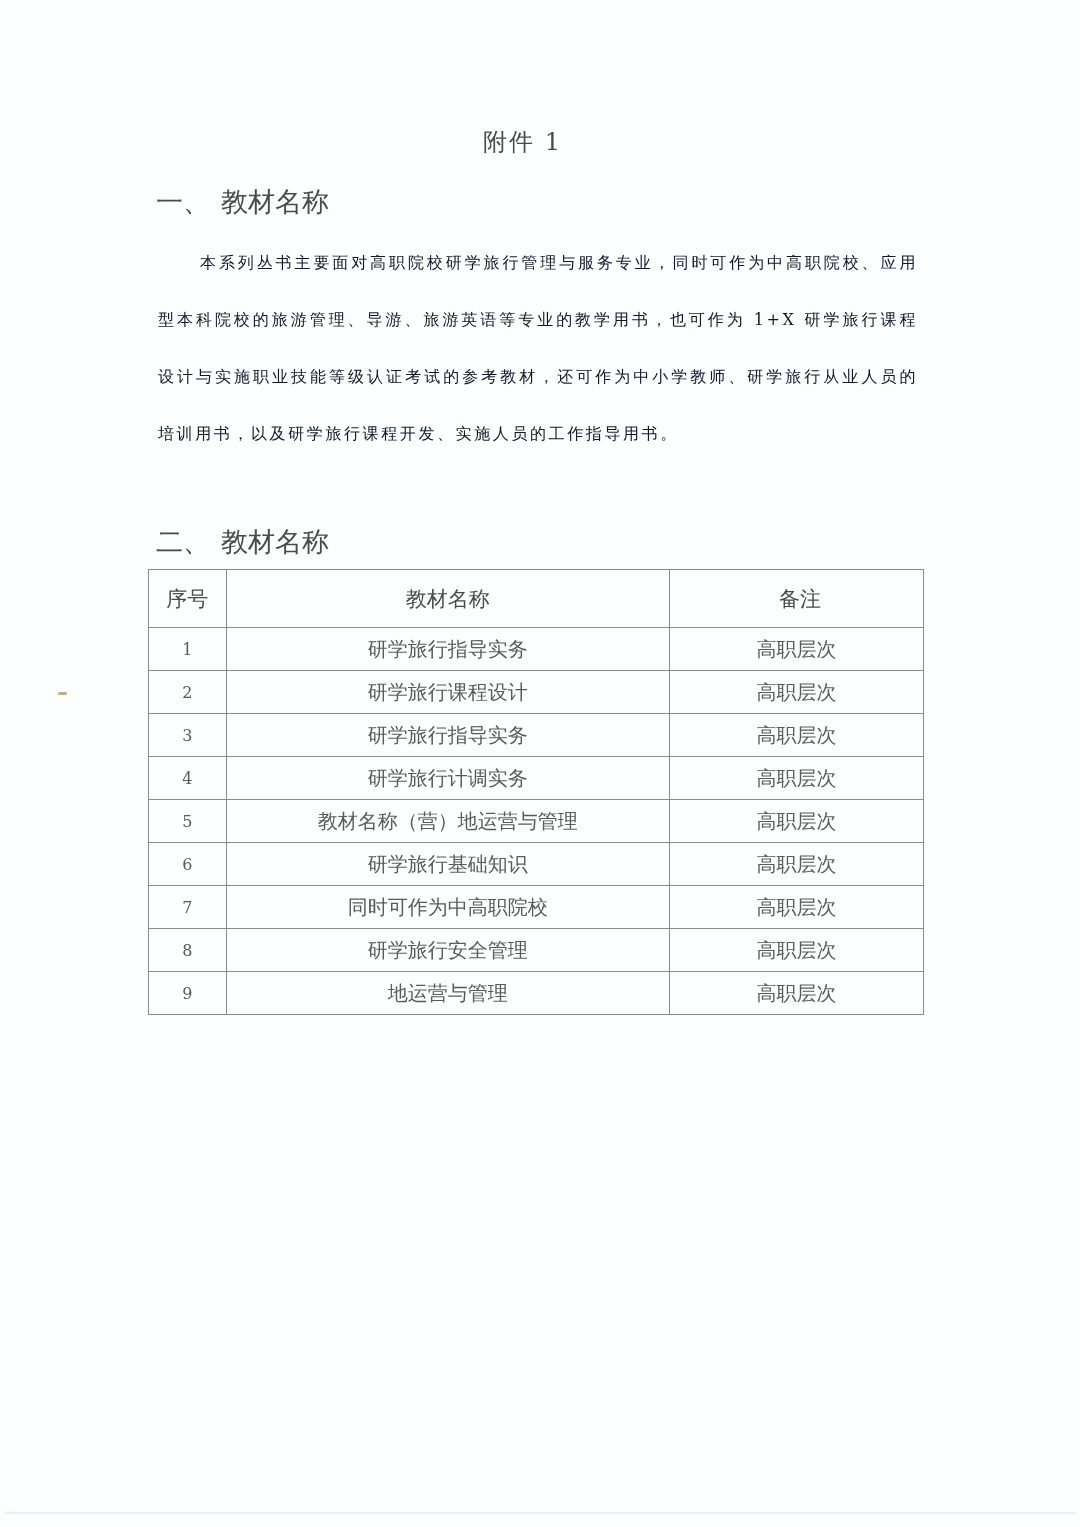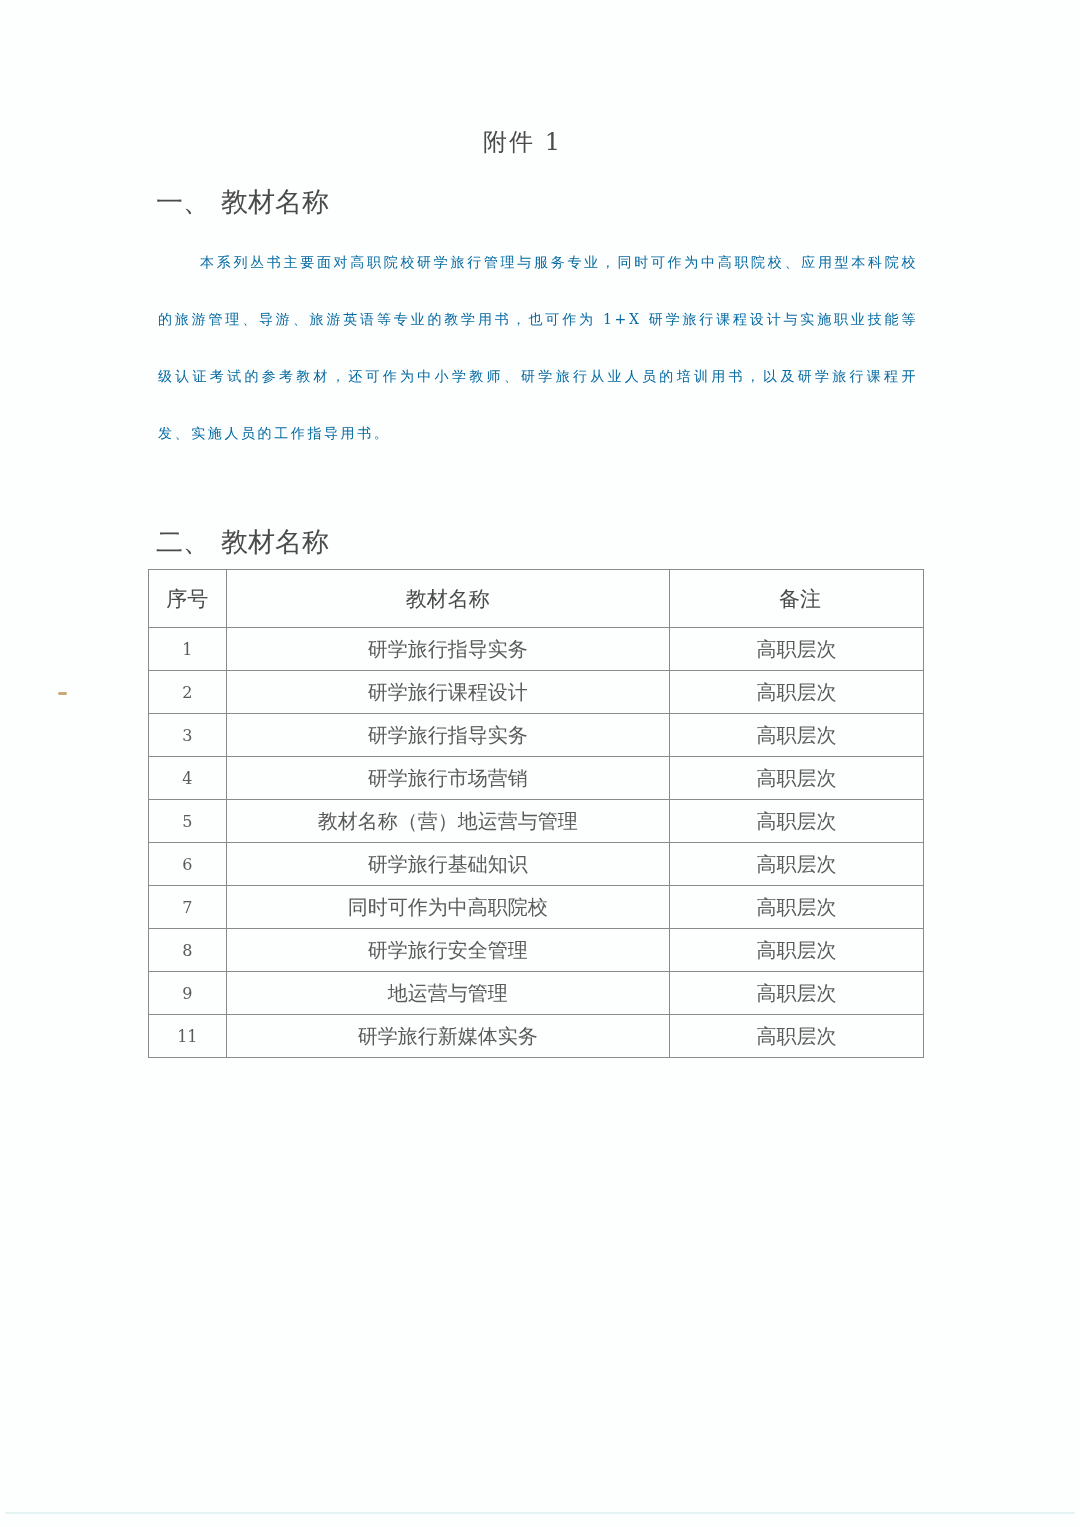--- a/index.html
+++ b/index.html
@@ -18,21 +18,21 @@
   }
   .heading {
     position: absolute; left: 156px; font-size: 27px; color: #4a4a4a;
     display: flex; align-items: baseline;
   }
   .heading .num { width: 65px; }
   .h1 { top: 184px; }
   .h2 { top: 524px; }
   .para {
     position: absolute; left: 158px; width: 760px; top: 234px;
-    font-size: 14px; line-height: 57px; color: #0369a1;
+    font-size: 16px; line-height: 57px; color: #0f172a;
     letter-spacing: 2.6px;
     font-family: "DejaVu Serif", "Liberation Serif", serif;
     text-indent: 42px; text-align: justify;
   }
   table {
     position: absolute; left: 148px; top: 569px; width: 776px;
     border-collapse: collapse; color: #5a5a5a;
   }
   th, td { border: 1.5px solid #8a8a8a; text-align: center; padding: 0; }
   th { height: 57px; font-size: 21px; font-weight: normal; color: #4a4a4a; }
@@ -85,21 +85,21 @@
           <td>研学旅行课程设计</td>
           <td>高职层次</td>
         </tr>
       <tr>
           <td class="idx">3</td>
           <td>研学旅行指导实务</td>
           <td>高职层次</td>
         </tr>
       <tr>
           <td class="idx">4</td>
-          <td>研学旅行市场营销</td>
+          <td>研学旅行计调实务</td>
           <td>高职层次</td>
         </tr>
       <tr>
           <td class="idx">5</td>
           <td>教材名称（营）地运营与管理</td>
           <td>高职层次</td>
         </tr>
       <tr>
           <td class="idx">6</td>
           <td>研学旅行基础知识</td>
@@ -113,23 +113,18 @@
       <tr>
           <td class="idx">8</td>
           <td>研学旅行安全管理</td>
           <td>高职层次</td>
         </tr>
       <tr>
           <td class="idx">9</td>
           <td>地运营与管理</td>
           <td>高职层次</td>
         </tr>
-      <tr>
-          <td class="idx">11</td>
-          <td>研学旅行新媒体实务</td>
-          <td>高职层次</td>
-        </tr>
     </tbody>
   </table>
 
   <div class="speck"></div>
   <div class="bottom-line"></div>
 </div>
 
 </body></html>

